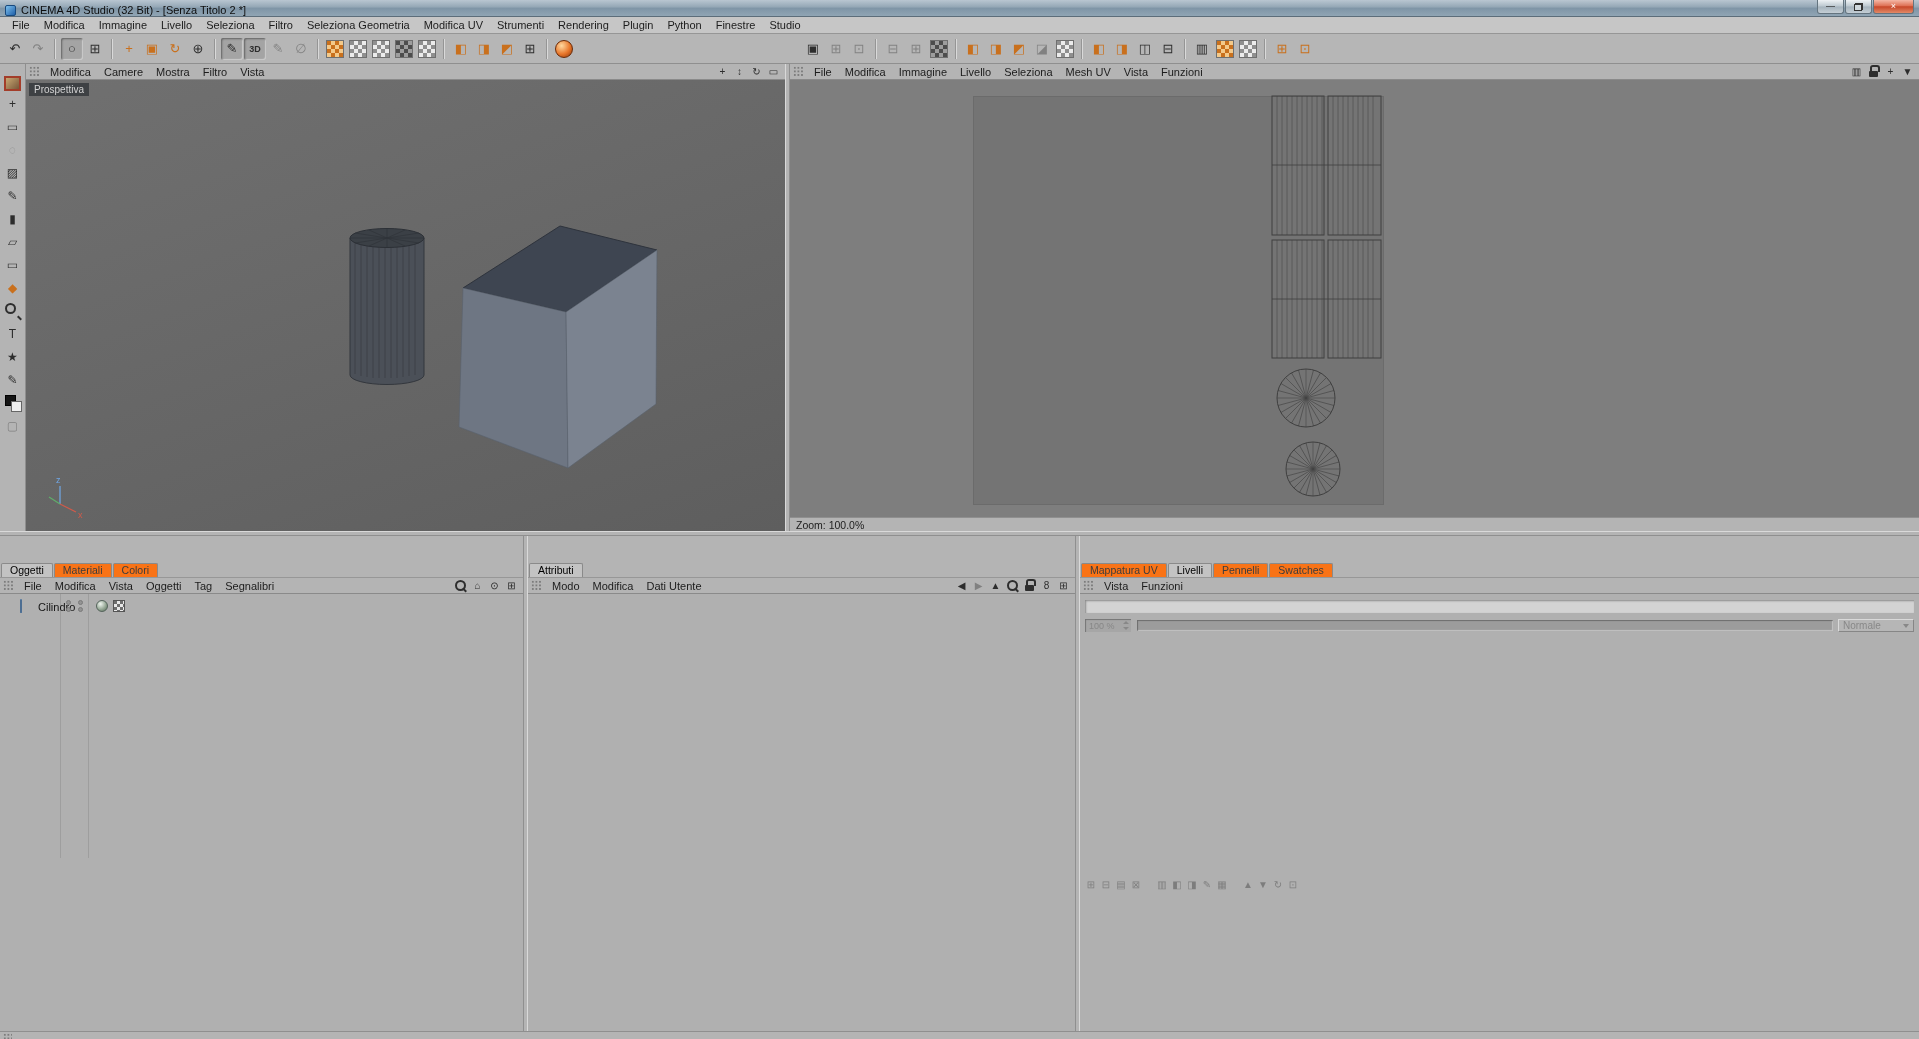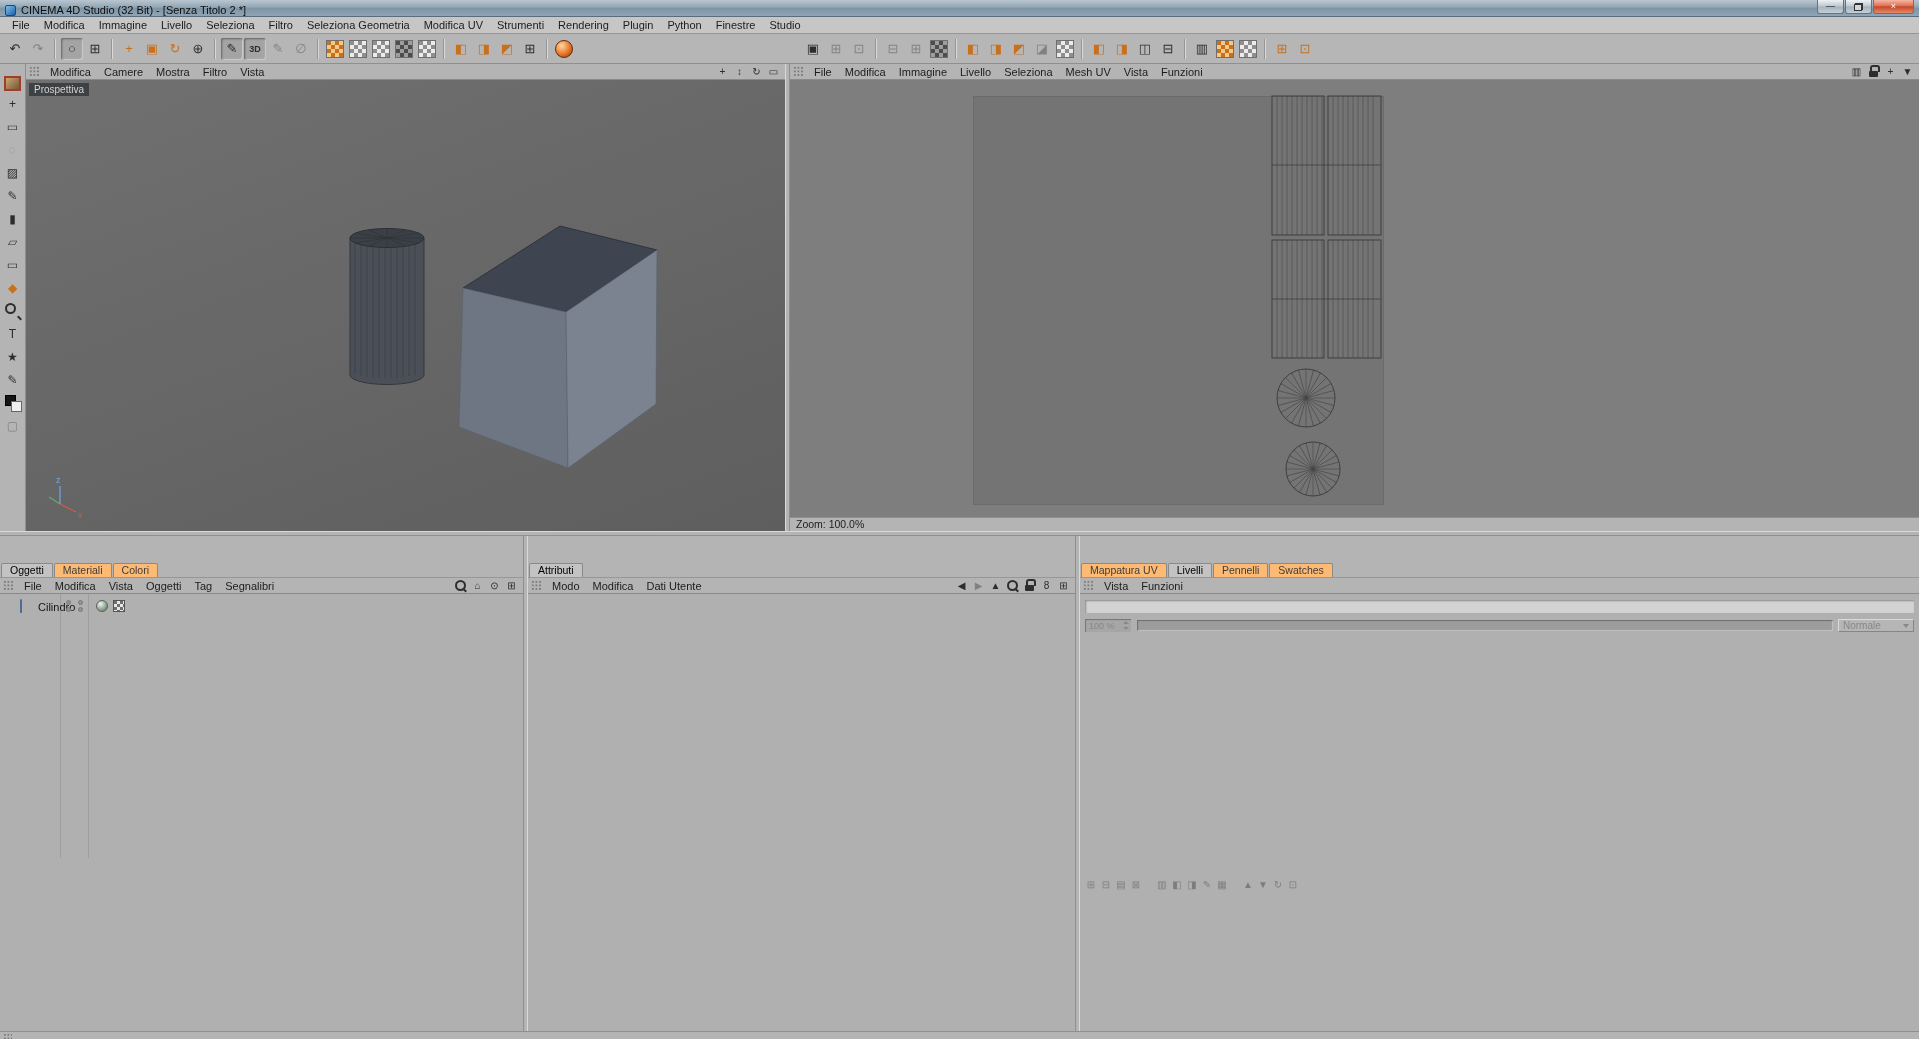--- a/index.html
+++ b/index.html
@@ -78,38 +78,38 @@
     background:linear-gradient(160deg,#707070,#5e5e5e);overflow:hidden;text-align:center;}
   .vp-label{position:absolute;top:3px;left:3px;background:rgba(50,54,58,.8);color:#d4d4d4;
     font-size:10px;padding:1px 5px;z-index:3;}
   .scene-svg{position:absolute;inset:0;width:100%;height:100%;}
   .uvpanel{position:absolute;left:790px;top:64px;width:1129px;height:467px;background:#b4b4b4;}
   .uv-canvas{position:absolute;left:0;top:16px;right:0;bottom:14px;background:#7e7e7e;overflow:hidden;}
   .uv-inner{position:absolute;left:183px;top:16px;width:411px;height:409px;background:#747474;
     border:1px solid #6b6b6b;}
   .uv-svg{position:absolute;inset:0;width:100%;height:100%;}
   .uv-zoombar{position:absolute;left:0;right:0;bottom:0;height:14px;background:#b4b4b4;
-    border-top:1px solid #8f8f8f;display:flex;padding-left:6px;font-size:10.5px;}
+    border-top:1px solid #8f8f8f;display:flex;align-items:center;padding-left:6px;font-size:10.5px;}
   
   .vsplit{position:absolute;left:785px;top:64px;width:5px;height:467px;background:#b4b4b4;
     border-left:1px solid #d9d9d9;border-right:1px solid #8f8f8f;}
   .hsplit{position:absolute;left:0;top:531px;right:0;height:5px;background:#b4b4b4;
     border-top:1px solid #d9d9d9;border-bottom:1px solid #8f8f8f;}
   .bsplit1{position:absolute;left:523px;top:536px;width:5px;height:495px;background:#b4b4b4;
     border-left:1px solid #8f8f8f;border-right:1px solid #d9d9d9;}
   .bsplit2{position:absolute;left:1075px;top:536px;width:5px;height:495px;background:#b4b4b4;
     border-left:1px solid #8f8f8f;border-right:1px solid #d9d9d9;}
   
   .panel{position:absolute;top:564px;height:495px;background:#b0b0b0;}
   .panel-objects{left:0;width:523px;}
   .panel-attributes{left:528px;width:547px;}
   .panel-layers{left:1080px;width:839px;}
   .tab-row{height:14px;background:#b4b4b4;display:flex;align-items:flex-end;gap:1px;
     padding-left:1px;border-bottom:1px solid #979797;}
-  .tab{font-size:10.5px;line-height:11px;padding:1px 8px;background:#fdba74;color:#3c3c3c;
+  .tab{font-size:10.5px;line-height:11px;padding:1px 8px;background:#f97316;color:#3c3c3c;
     border:1px solid #8a8a8a;border-bottom:none;border-radius:2px 2px 0 0;white-space:nowrap;}
   .tab.active{background:#c3c3c3;color:#000;}
   .panel-content{position:absolute;left:0;right:0;top:30px;bottom:0;background:#b0b0b0;overflow:hidden;}
   
   .colline{position:absolute;top:0;width:1px;height:264px;background:#9e9e9e;}
   .obj-row{position:relative;height:17px;}
   .obj-geoicon{position:absolute;left:20px;top:2px;width:11px;height:12px;}
   .geo-cylinder{width:10px;height:12px;border-radius:5px/3px;background:#bdd3e7;border:1px solid #4d6e92;}
   .geo-cube{width:11px;height:11px;background:#bdd3e7;border:1px solid #4d6e92;box-shadow:inset -2px -2px 0 #90aecb;}
   .obj-label{position:absolute;left:38px;top:3px;color:#141414;}

